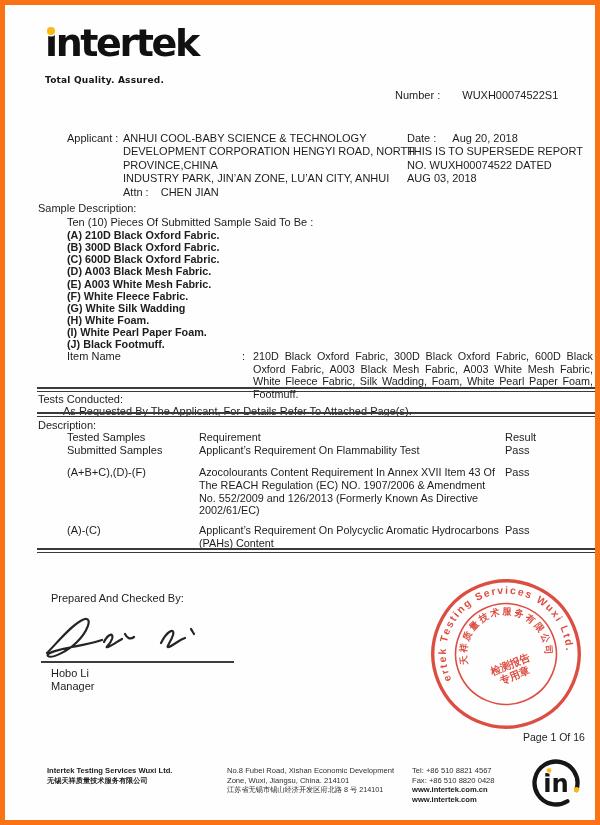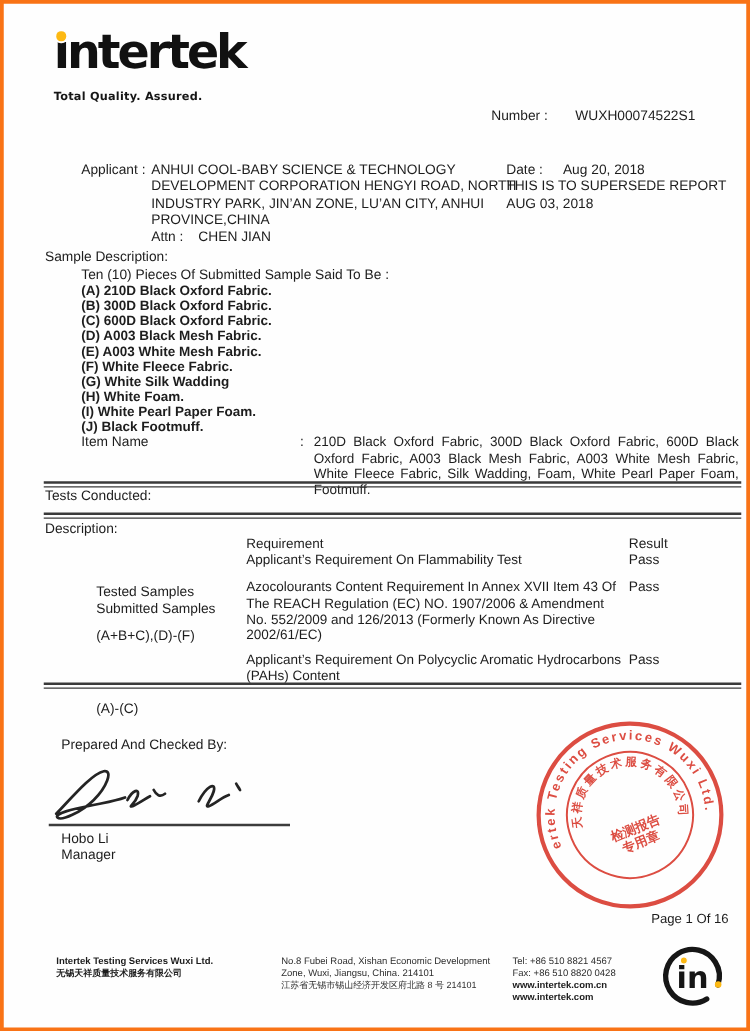--- a/index.html
+++ b/index.html
@@ -1,19 +1,19 @@
 <!DOCTYPE html>
 <html><head>
 <meta charset="utf-8">
 <style>
   html,body{margin:0;padding:0;background:#f6f6f6;}
   .page{
     position:relative;width:600px;height:825px;background:#fefefe;
     font-family:"Liberation Sans","DejaVu Sans",sans-serif;color:#1d1d1d;
-    border:3px solid #f97316;box-sizing:border-box;overflow:hidden;
+    border:5px solid #f97316;box-sizing:border-box;overflow:hidden;
     margin:0 auto;
   }
   .abs{position:absolute;}
   .t{font-size:11px;line-height:13.4px;}
   
   .logo-block{top:18px;left:40px;}
   .wordmark{position:relative;font-family:"DejaVu Sans",sans-serif;font-weight:700;
     font-size:38px;letter-spacing:-2.4px;color:#111;line-height:40px;}
   .logo-dot{position:absolute;left:2px;top:4px;width:7.5px;height:7.5px;border-radius:50%;
     background:#fdb913;box-shadow:0 0 0 1.5px #fefefe;}
@@ -41,21 +41,21 @@
   .rule{left:32px;width:558px;height:1.5px;border-top:2px solid #3a3a3a;border-bottom:1px solid #3a3a3a;}
   .rule-a{top:382px;}
   .rule-b{top:407px;}
   .rule-c{top:543px;}
   
   .tc-heading{top:388px;left:33px;}
   .tc-body{top:400px;left:58px;}
   
   .concl-heading{top:414px;left:33px;}
   .crow{left:0;width:600px;}
-  .crow .c1{position:absolute;left:74px;top:0;width:130px;margin-top:39px;}
+  .crow .c1{position:absolute;left:62px;top:0;width:130px;}
   .crow .c2{position:absolute;left:194px;top:0;width:302px;font-size:10.8px;line-height:12.8px;}
   .crow .c3{position:absolute;left:500px;top:0;}
   .crow-head{top:426px;}
   .crow-1{top:439px;}
   .crow-2{top:461px;}
   .crow-3{top:519px;}
   
   .prepared{top:587px;left:46px;}
   .sig-svg{top:608px;left:36px;}
   .sig-line{top:656px;left:36px;width:193px;height:1.5px;background:#3c3c3c;}
@@ -89,32 +89,33 @@
   </div>
 
   <div class="abs number-row t">
     <span>Number :</span><span class="val">WUXH00074522S1</span>
   </div>
 
   <div class="abs app-label t">Applicant :</div>
   <div class="abs app-lines t">
     <div>ANHUI COOL-BABY SCIENCE &amp; TECHNOLOGY</div>
     <div>DEVELOPMENT CORPORATION HENGYI ROAD, NORTH</div>
+    <div>PROVINCE,CHINA</div>
     <div>INDUSTRY PARK, JIN’AN ZONE, LU’AN CITY, ANHUI</div>
-    <div>PROVINCE,CHINA</div>
     <div>
       <span>Attn :</span><span class="attn-val">CHEN JIAN</span>
     </div>
   </div>
 
   <div class="abs date-block t">
     <div>
       <span>Date :</span><span class="date-val">Aug 20, 2018</span>
     </div>
     <div>THIS IS TO SUPERSEDE REPORT</div>
+    <div>NO. WUXH00074522 DATED</div>
     <div>AUG 03, 2018</div>
   </div>
 
   <div class="abs sd-heading t">Sample Description:</div>
   <div class="abs sd-intro t">Ten (10) Pieces Of Submitted Sample Said To Be :</div>
   <div class="abs sd-items">
     <div>(A) 210D Black Oxford Fabric.</div>
     <div>(B) 300D Black Oxford Fabric.</div>
     <div>(C) 600D Black Oxford Fabric.</div>
     <div>(D) A003 Black Mesh Fabric.</div>
@@ -128,20 +129,21 @@
 
   <div class="abs item-row t">
     <span class="item-label">Item Name</span>
     <span class="item-colon">:</span>
     <span class="item-value">210D Black Oxford Fabric, 300D Black Oxford Fabric, 600D Black Oxford Fabric, A003 Black Mesh Fabric, A003 White Mesh Fabric, White Fleece Fabric, Silk Wadding, Foam, White Pearl Paper Foam, Footmuff.</span>
   </div>
 
   <div class="abs rule rule-a"></div>
 
   <div class="abs tc-heading t">Tests Conducted:</div>
+  <div class="abs tc-body t">As Requested By The Applicant, For Details Refer To Attached Page(s).</div>
 
   <div class="abs rule rule-b"></div>
 
   <div class="abs concl-heading t">Description:</div>
 
   <div class="abs crow crow-head t">
     <span class="c1">Tested Samples</span>
     <span class="c2">Requirement</span>
     <span class="c3">Result</span>
   </div>

